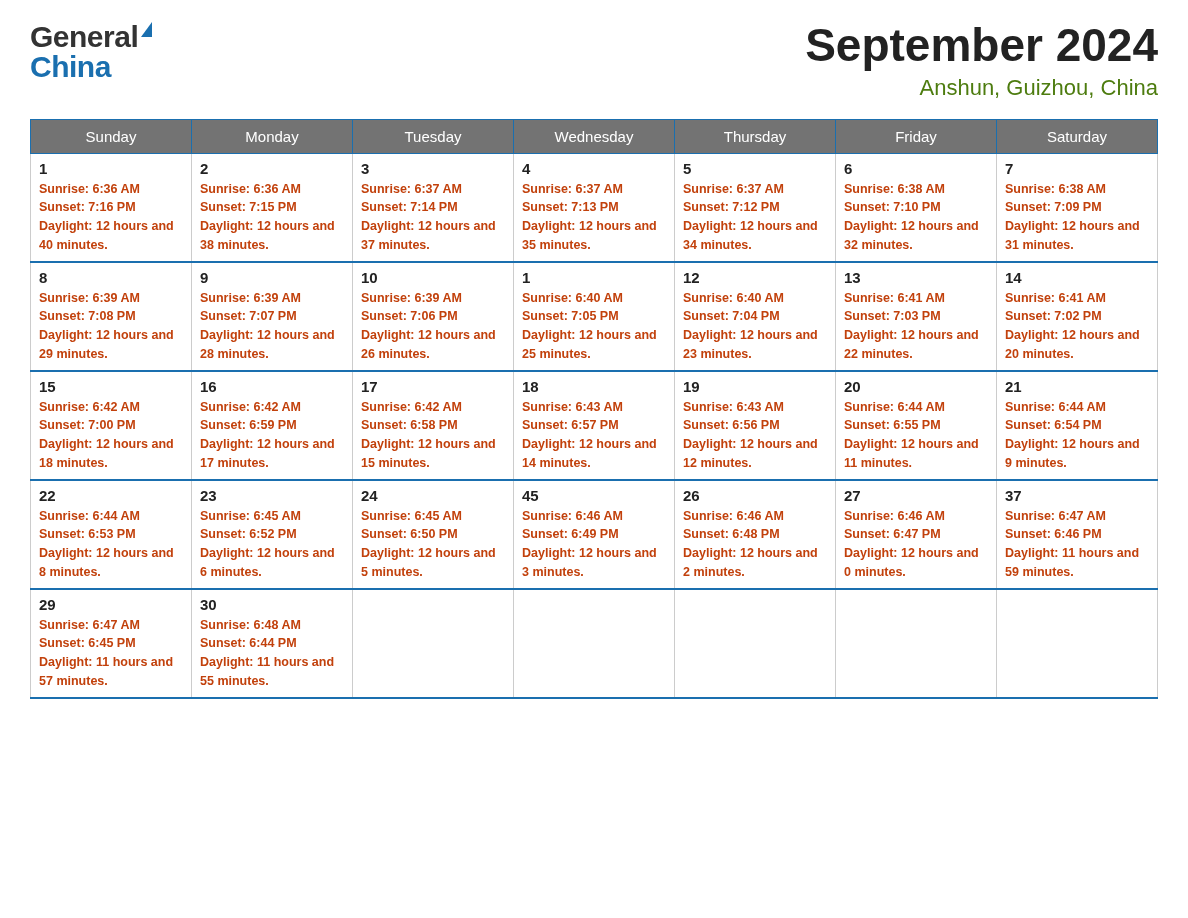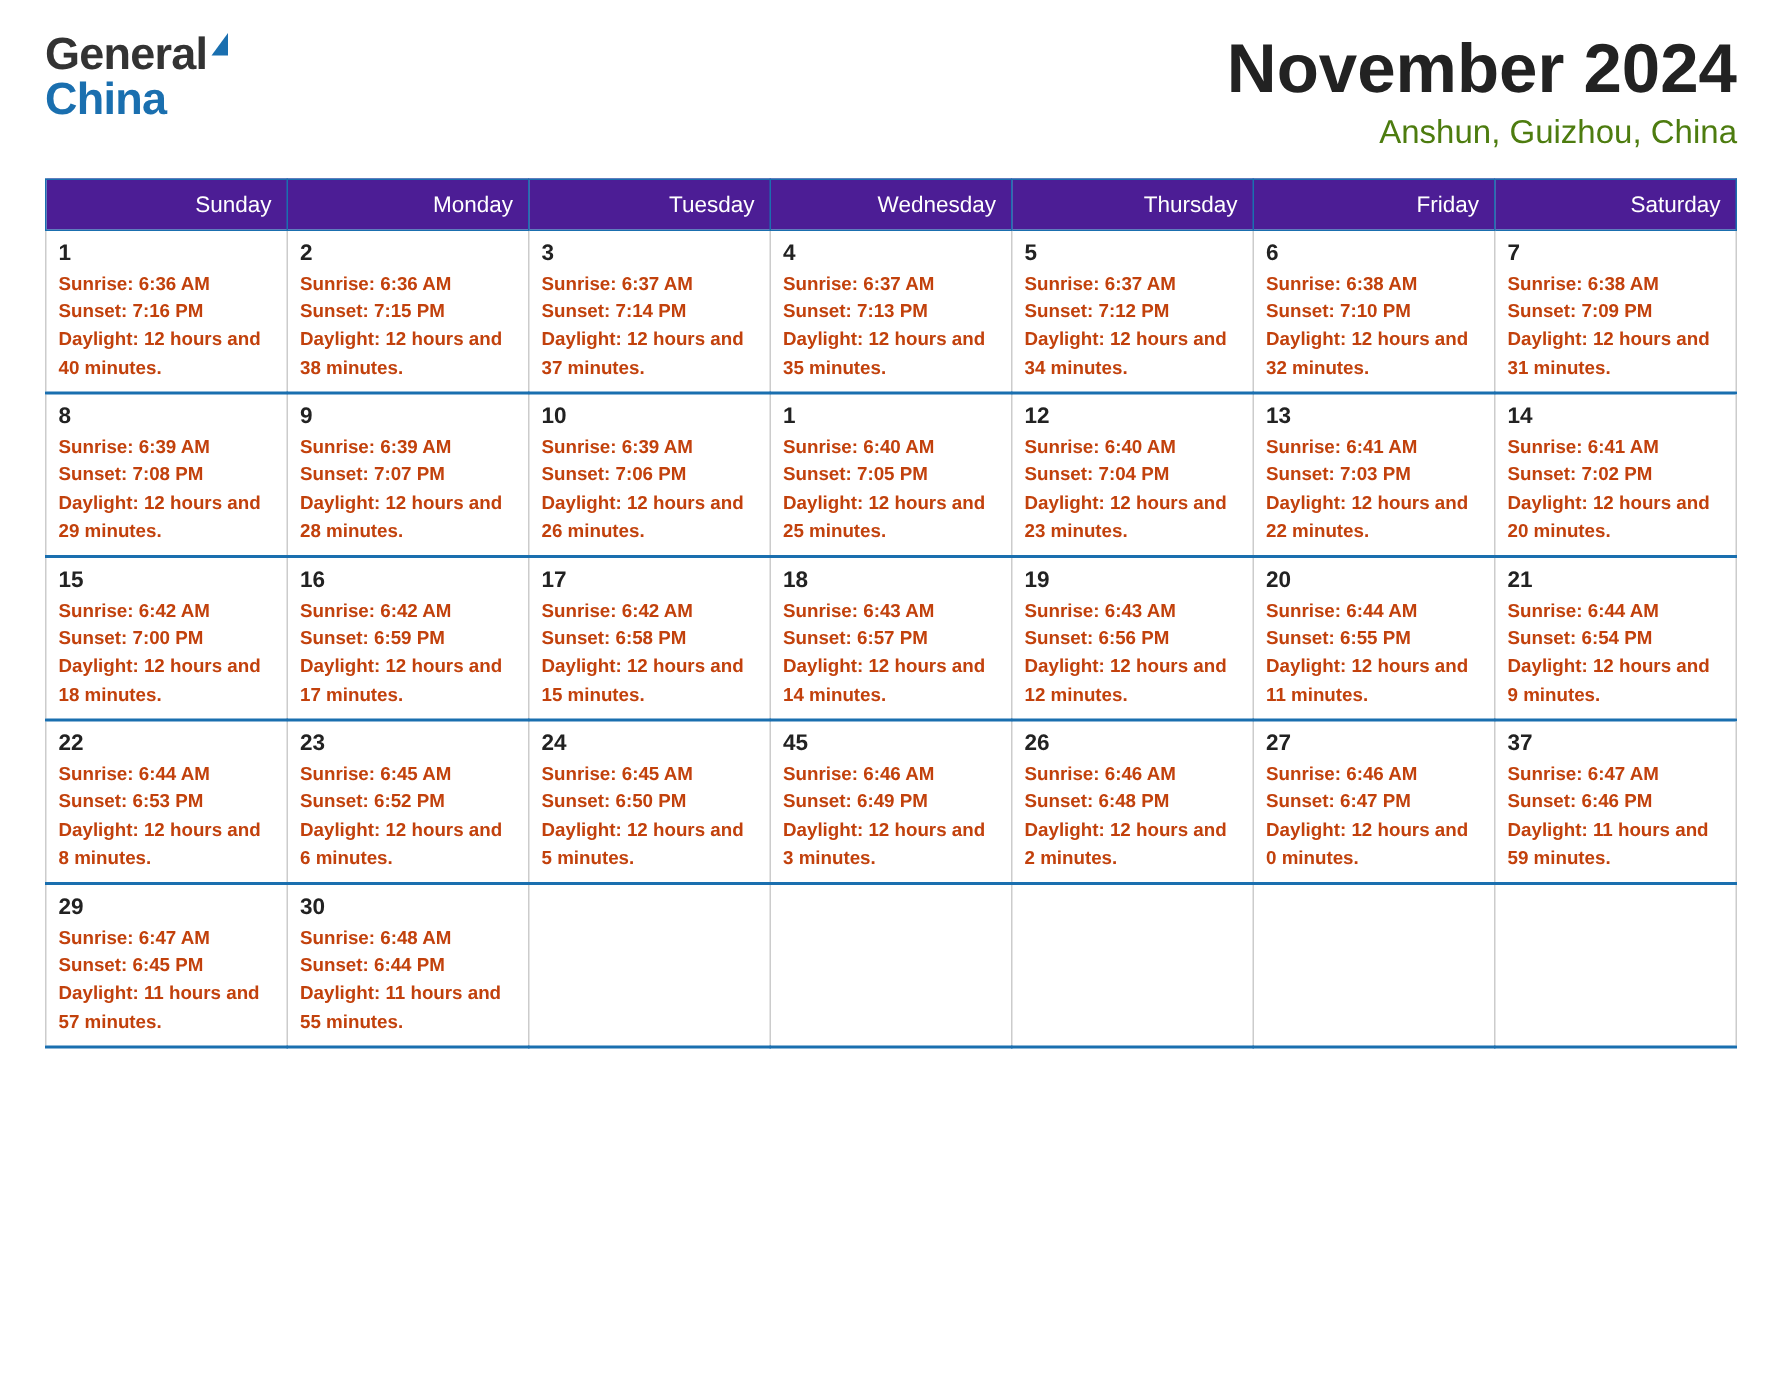--- a/index.html
+++ b/index.html
@@ -28,24 +28,24 @@
       font-size: 22px;
       color: #4d7c0f;
       margin-top: 4px;
     }
     table {
       width: 100%;
       border-collapse: collapse;
       font-size: 13px;
     }
     thead tr th {
-      background-color: #4c1d95;
+      background-color: #737373;
       color: #fff;
       padding: 8px 10px;
-      text-align: right;
+      text-align: center;
       font-size: 15px;
       font-weight: normal;
       border: 1px solid #1a6faf;
     }
     tbody tr td {
       border: 1px solid #ccc;
       padding: 6px 8px;
       vertical-align: top;
       min-width: 130px;
     }
@@ -96,21 +96,21 @@
 
 <div class="header-area">
   <div class="logo-wrapper">
     <div class="logo-line1">
       <span>General</span>
         <span class="triangle-icon" style="display:inline-block;width:0;height:0;border-left:11px solid transparent;border-bottom:15px solid #1a6faf;margin-left:3px;position:relative;top:2px;"></span>
     </div>
     <div class="logo-line2">China</div>
   </div>
   <div class="title-area">
-    <div class="page-title">November 2024</div>
+    <div class="page-title">September 2024</div>
     <div class="page-subtitle">Anshun, Guizhou, China</div>
   </div>
 </div>
 
 <table>
   <thead>
     <tr>
       <th>Sunday</th>
       <th>Monday</th>
       <th>Tuesday</th>

